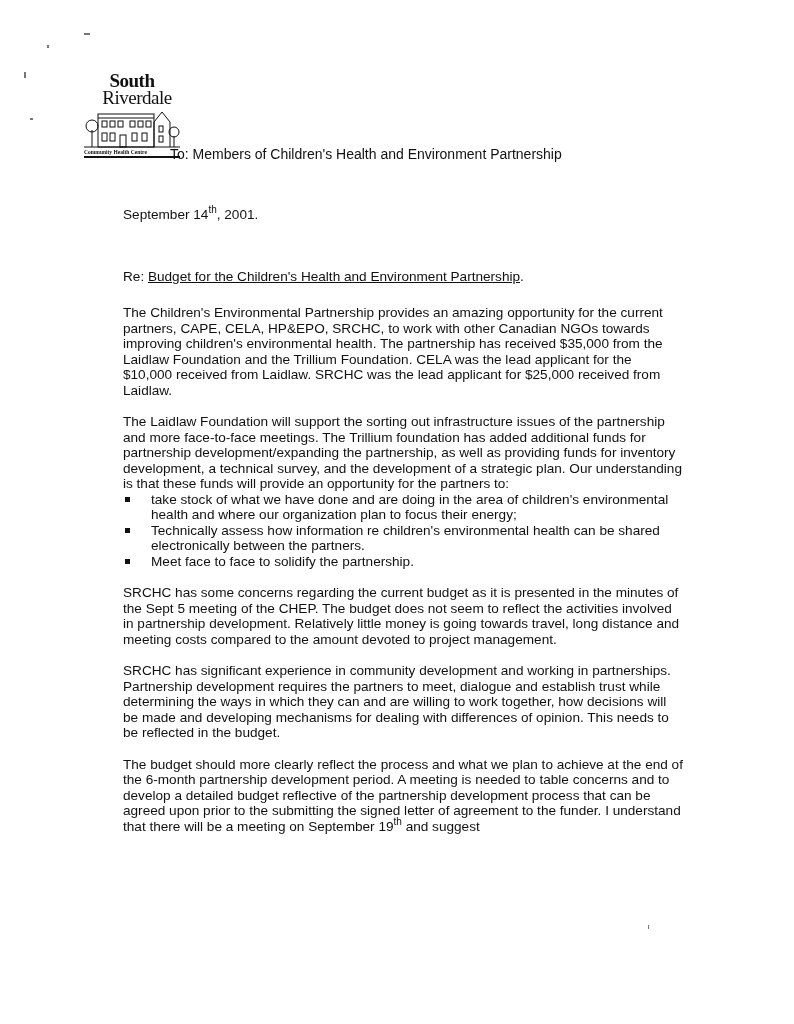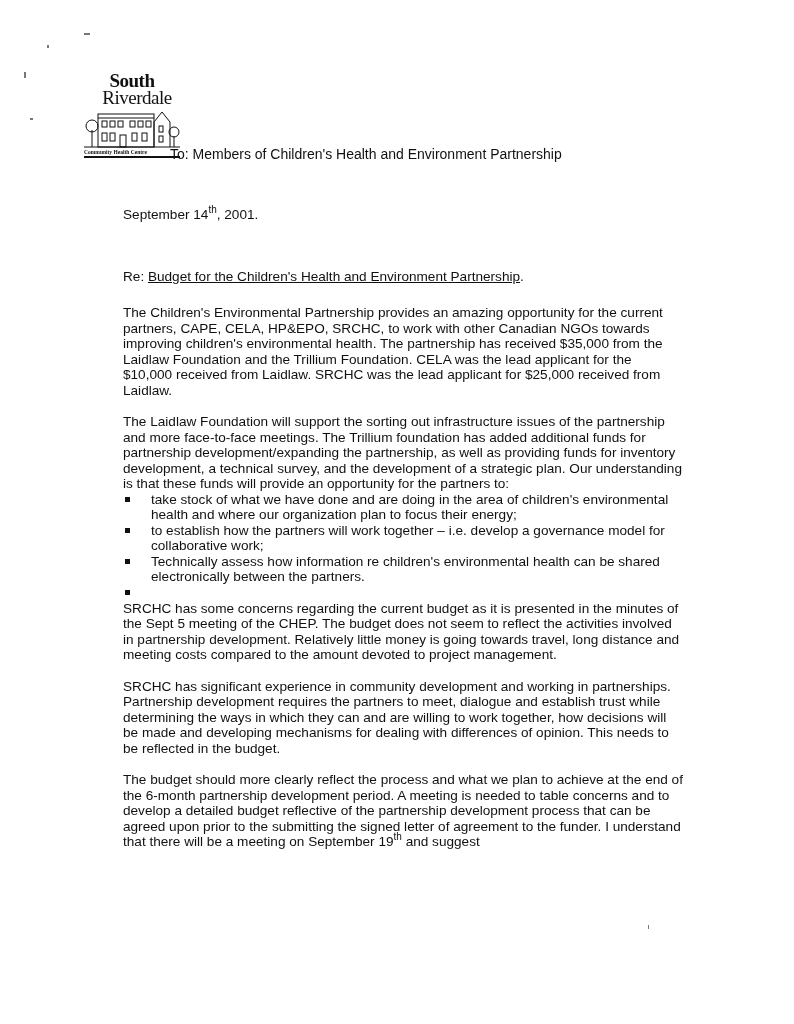--- a/index.html
+++ b/index.html
@@ -63,23 +63,22 @@
 
 <div class="date"><span>September 14</span><sup>th</sup><span>, 2001.</span></div>
 
 <div class="re"><span>Re: </span><u>Budget for the Children's Health and Environment Partnership</u><span>.</span></div>
 
 <div class="body">
   <p>The Children's Environmental Partnership provides an amazing opportunity for the current partners, CAPE, CELA, HP&amp;EPO, SRCHC, to work with other Canadian NGOs towards improving children's environmental health.   The partnership has received $35,000 from the Laidlaw Foundation and the Trillium Foundation.  CELA was the lead applicant for the $10,000 received from Laidlaw.  SRCHC was the lead applicant for $25,000 received from Laidlaw.</p>
   <p class="tight">The Laidlaw Foundation will support the sorting out infrastructure issues of the partnership and more face-to-face meetings.  The Trillium foundation has added additional funds for partnership development/expanding the partnership, as well as providing funds for inventory development, a technical survey, and the development of a strategic plan.   Our understanding is that these funds will provide an opportunity for the partners to:</p>
   <ul class="bullets">
     <li><span class="sq"></span><span>take stock of what we have done and are doing in the area of children's environmental health and where our organization plan to focus their energy;</span></li>
-    <li><span class="sq"></span><span>to establish how the partners will work together – i.e. develop a governance model for collaborative work;</span></li>
     <li><span class="sq"></span><span>Technically assess how information re children's environmental health can be shared electronically between the partners.</span></li>
-    <li><span class="sq"></span></li>
+    <li><span class="sq"></span><span>Meet face to face to solidify the partnership.</span></li>
   </ul>
   <p>SRCHC has some concerns regarding the current budget as it is presented in the minutes of the Sept 5 meeting of the CHEP.  The budget does not seem to reflect the activities involved in partnership development.   Relatively little money is going towards travel, long distance and meeting costs compared to the amount devoted to project management.</p>
   <p>SRCHC has significant experience in community development and working in partnerships.  Partnership development requires the partners to meet, dialogue and establish trust while determining the ways in which they can and are willing to work together, how decisions will be made and developing mechanisms for dealing with differences of opinion.  This needs to be reflected in the budget.</p>
   <p><span>The budget should more clearly reflect the process and what we plan to achieve at the end of the 6-month partnership development period.  A meeting is needed to table concerns and to develop a detailed budget reflective of the partnership development process that can be agreed upon prior to the submitting the signed letter of agreement to the funder.  I understand that there will be a meeting on September 19</span><sup>th</sup><span> and suggest</span></p>
 </div>
 
 <div class="speck" style="left:84px;top:33px;width:6px;height:2px;"></div>
 <div class="speck" style="left:47px;top:45px;width:2px;height:3px;"></div>
 <div class="speck" style="left:24px;top:72px;width:2px;height:6px;"></div>
 <div class="speck" style="left:30px;top:118px;width:3px;height:2px;"></div>

